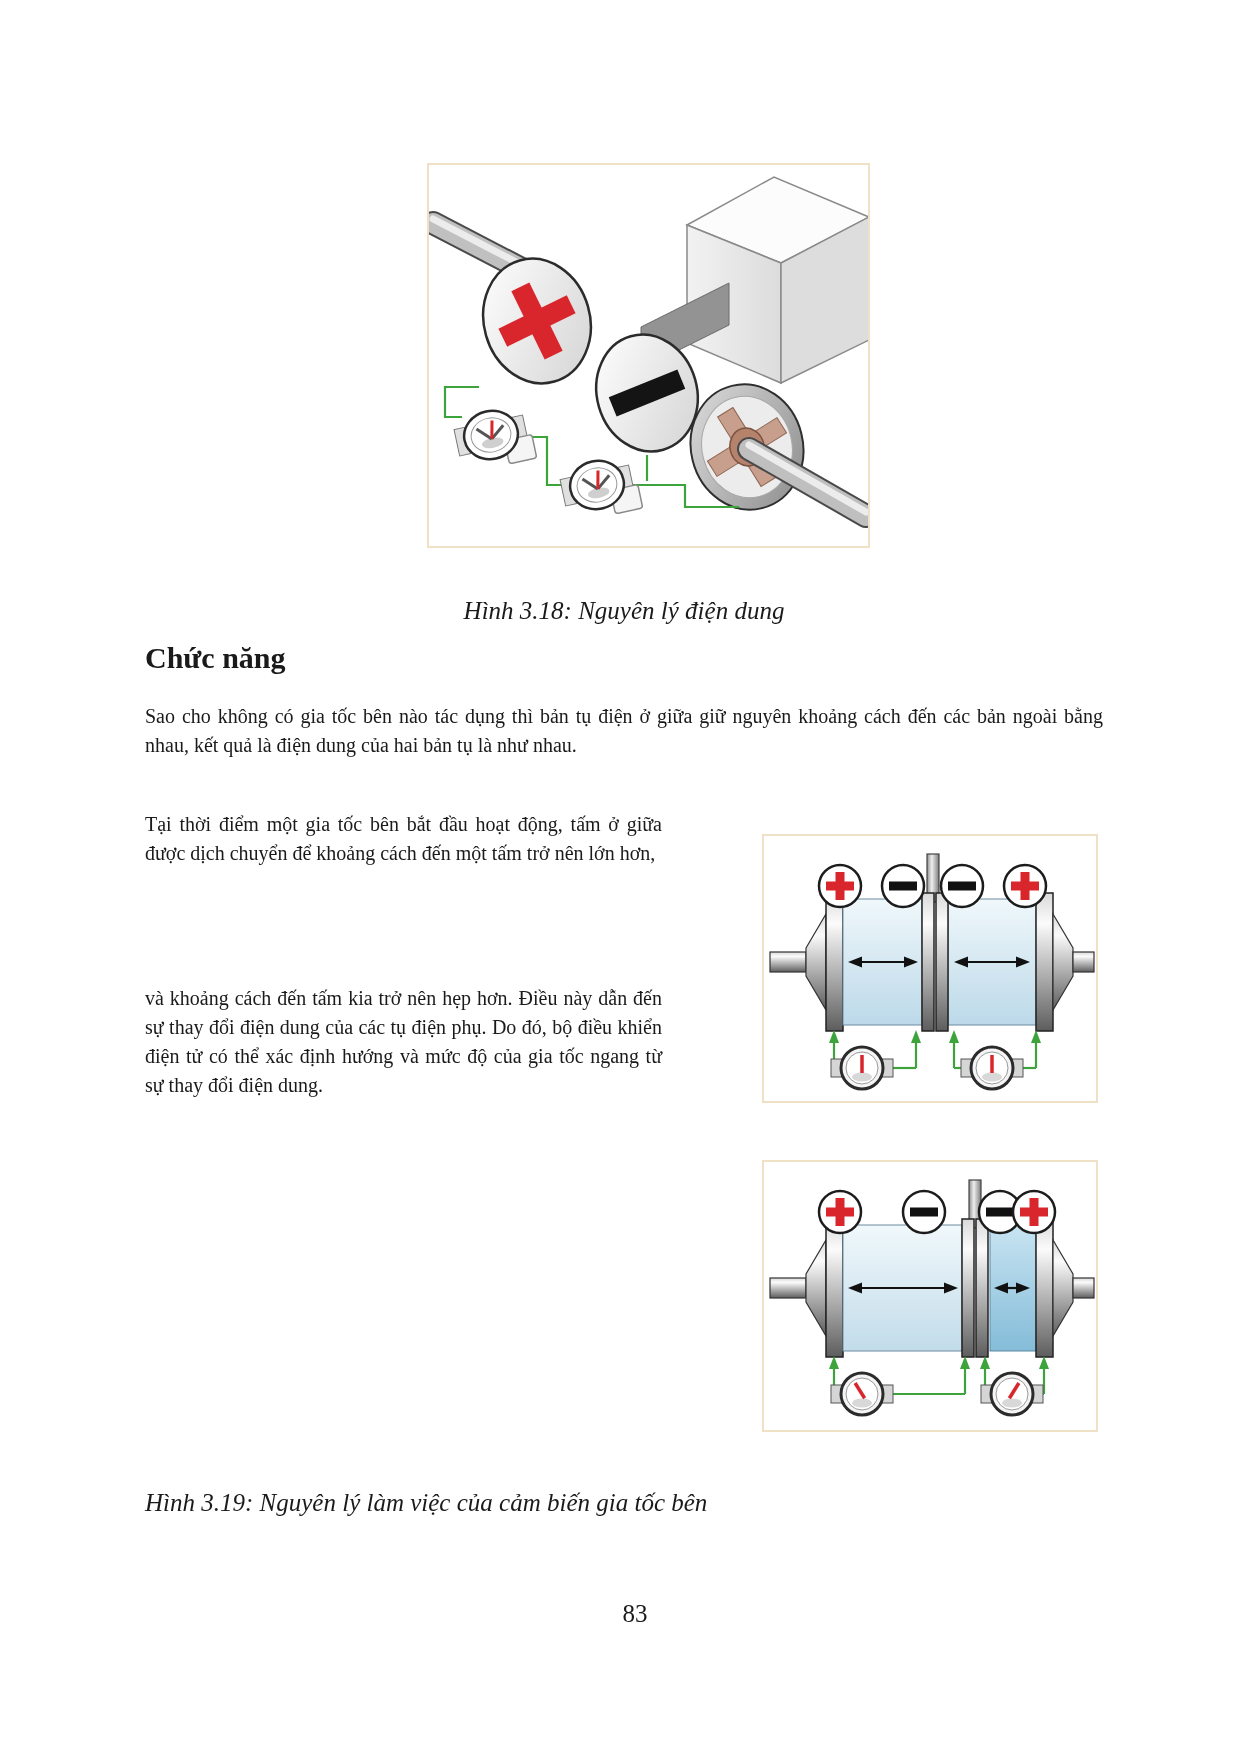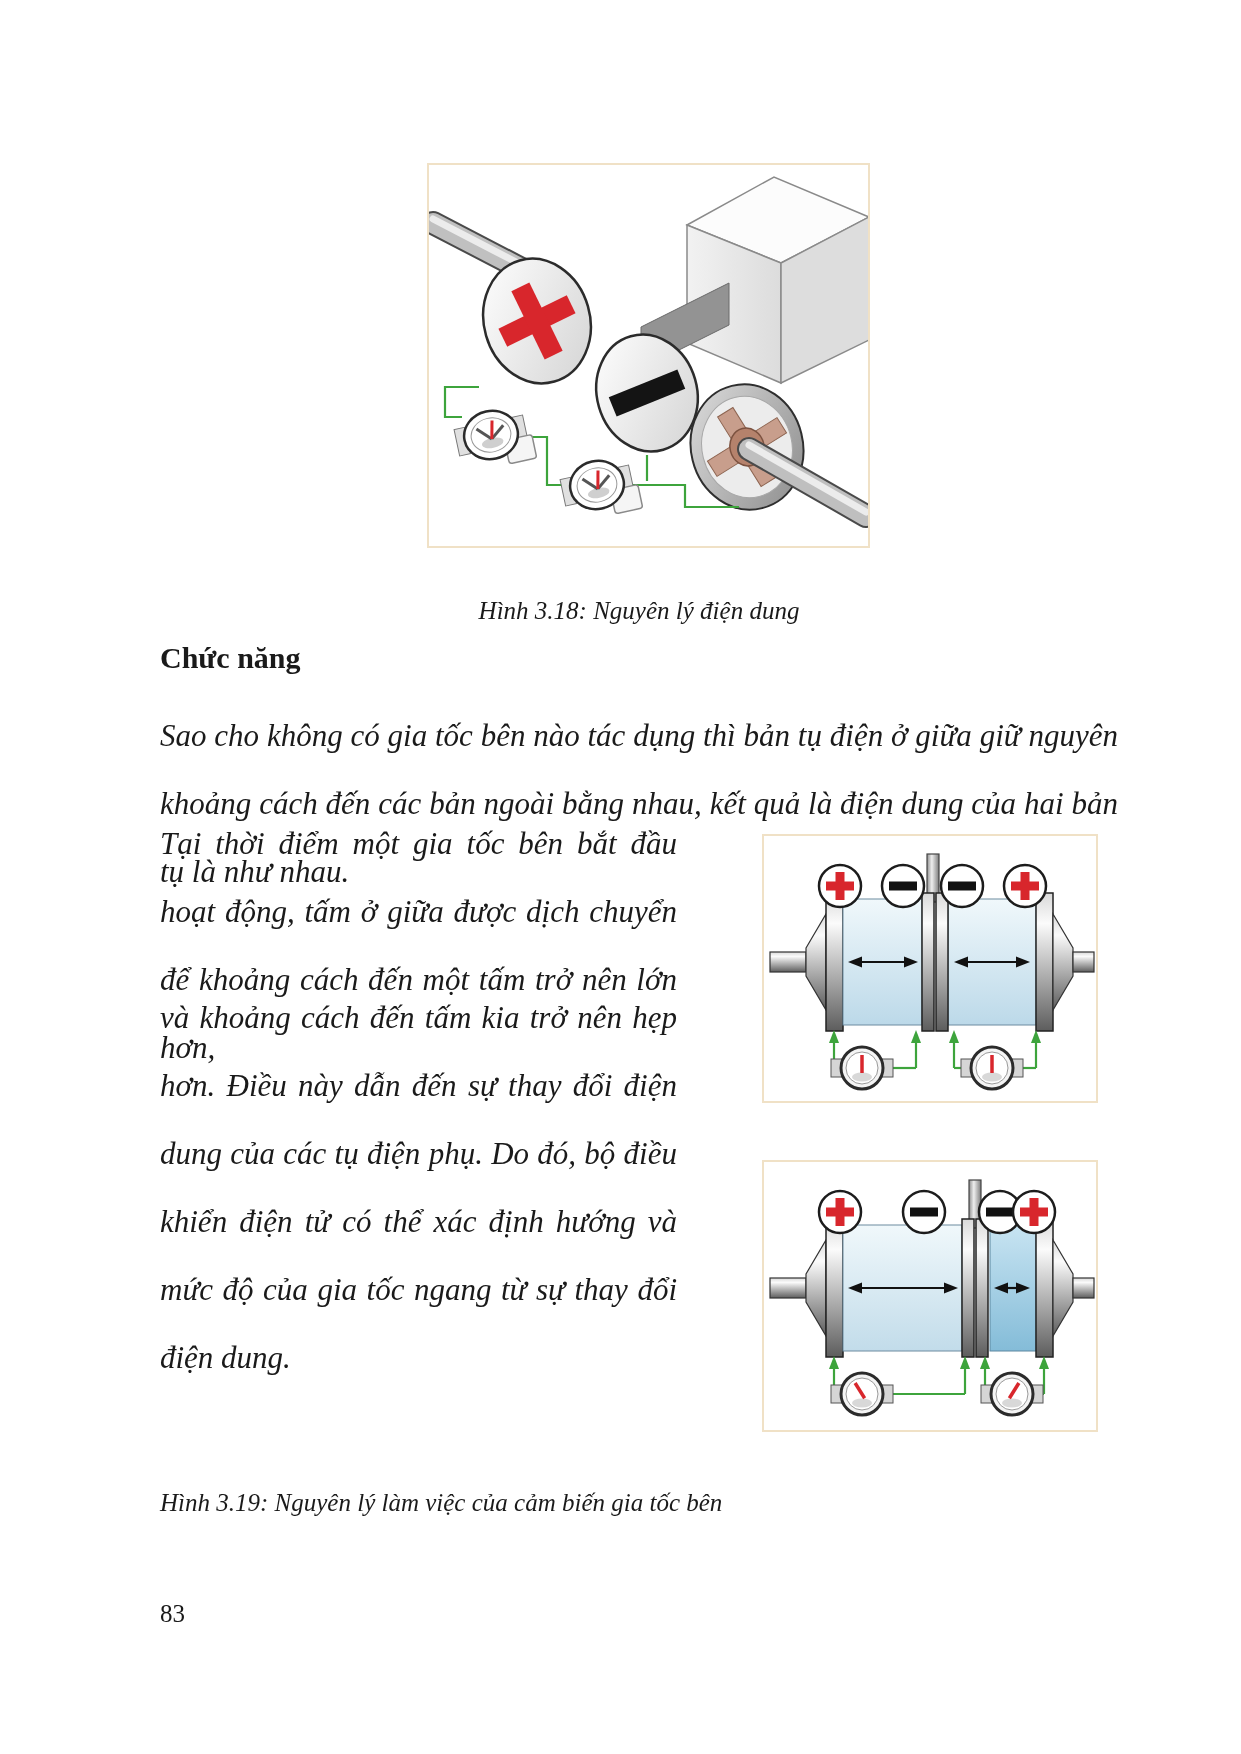--- a/index.html
+++ b/index.html
@@ -4,21 +4,21 @@
 <style>
   html,body{margin:0;padding:0;background:#ffffff;}
   #page{
     position:relative;
     width:1241px;height:1754px;
     background:#ffffff;
     font-family:"Liberation Serif", serif;
     color:#1a1a1a;
     overflow:hidden;
   }
-  .abs{position:absolute;margin-left:15px;}
+  .abs{position:absolute;}
   .figbox{
     position:absolute;
     border:2px solid #f0e1c6;
     background:#ffffff;
     box-sizing:border-box;
   }
   .figbox svg{display:block;width:100%;height:100%;}
   .caption{
     font-style:italic;
     font-size:25px;
@@ -26,28 +26,27 @@
     white-space:nowrap;
   }
   .caption.center{text-align:center;white-space:normal;}
   .caption.right{white-space:normal;}
   .heading{
     font-weight:bold;
     font-size:30px;
     line-height:32px;
   }
   .para{
-    font-size:31px;
-    line-height:68px;
+    font-size:20px;
+    line-height:29px;
     text-align:justify;
-    font-style:italic;
   }
   .pagenum{
     font-size:25px;
-    text-align:left;
+    text-align:center;
   }
 </style>
 </head>
 <body>
 
 <div id="page">
 
   <div class="figbox" style="left:427px;top:163px;width:443px;height:385px;">
     <svg viewBox="0 0 439 381" preserveAspectRatio="none">
       <defs>

